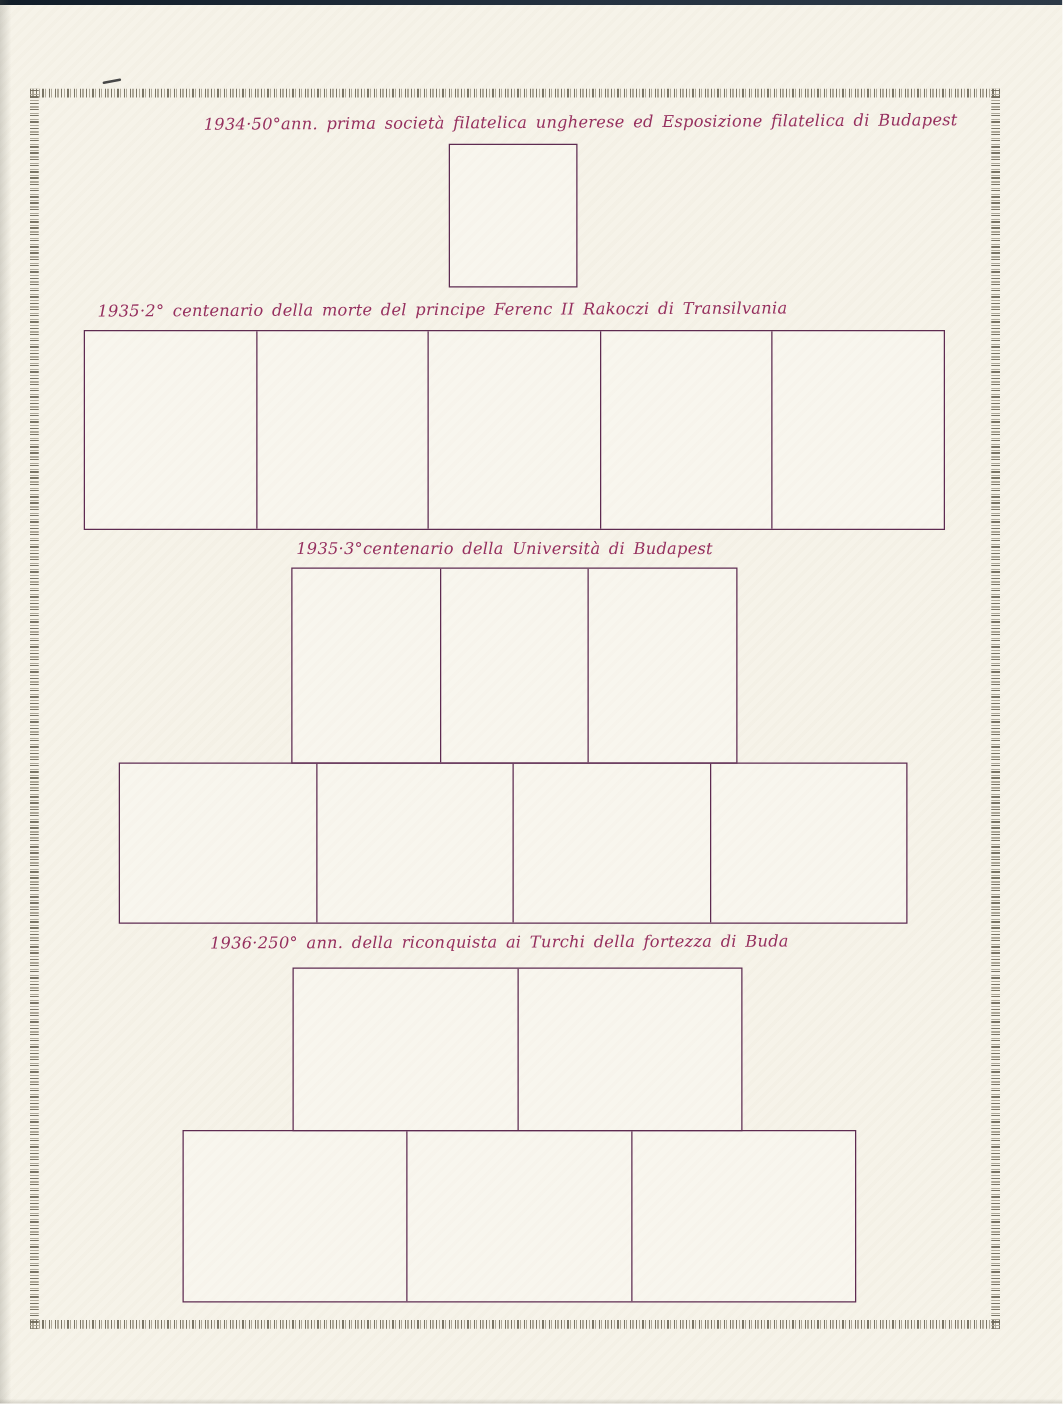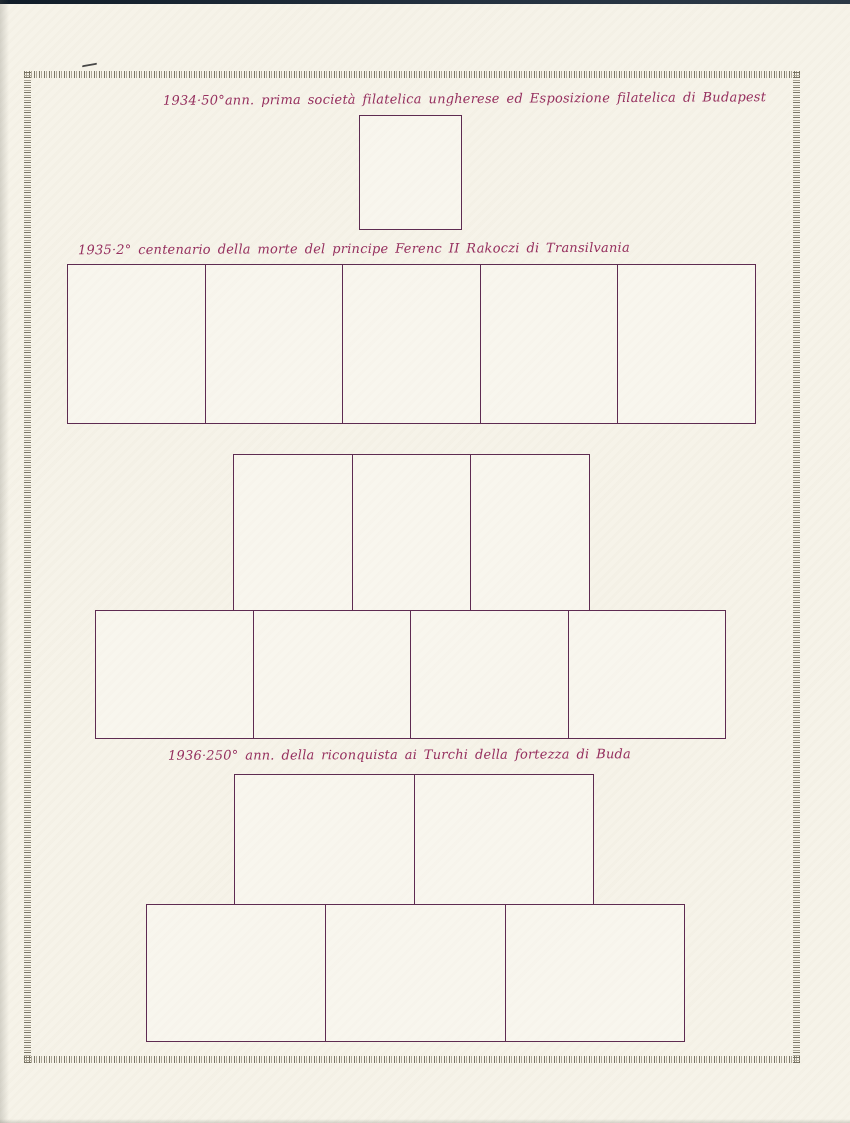--- a/index.html
+++ b/index.html
@@ -82,20 +82,21 @@
 
   <div class="title t2">1935·2° centenario della morte del principe Ferenc II Rakoczi di Transilvania</div>
   <div class="stamp-row r2">
       <div class="stamp-box"></div>
       <div class="stamp-box"></div>
       <div class="stamp-box"></div>
       <div class="stamp-box"></div>
       <div class="stamp-box"></div>
     </div>
 
+  <div class="title t3">1935·3°centenario della Università di Budapest</div>
   <div class="stamp-row r3a">
       <div class="stamp-box"></div>
       <div class="stamp-box"></div>
       <div class="stamp-box"></div>
     </div>
   <div class="stamp-row r3b">
       <div class="stamp-box"></div>
       <div class="stamp-box"></div>
       <div class="stamp-box"></div>
       <div class="stamp-box"></div>

